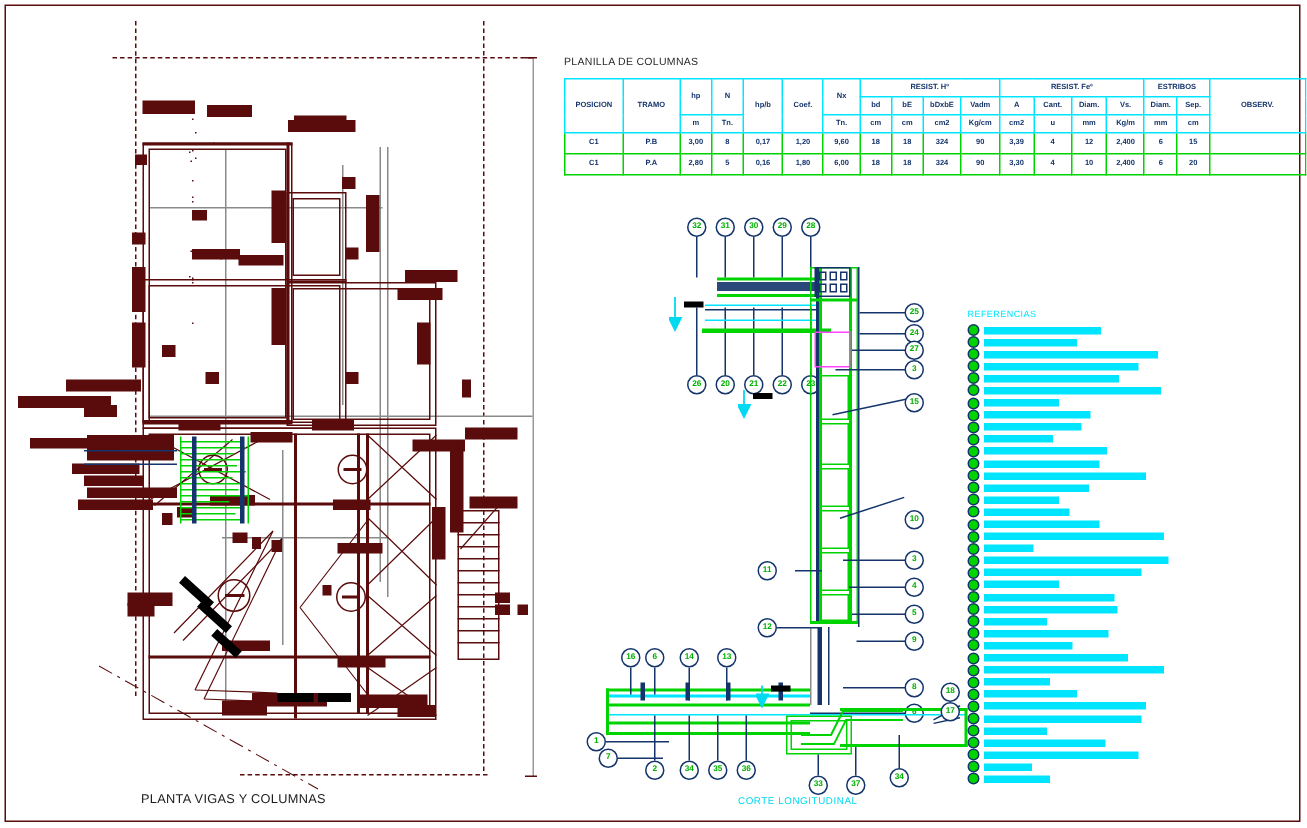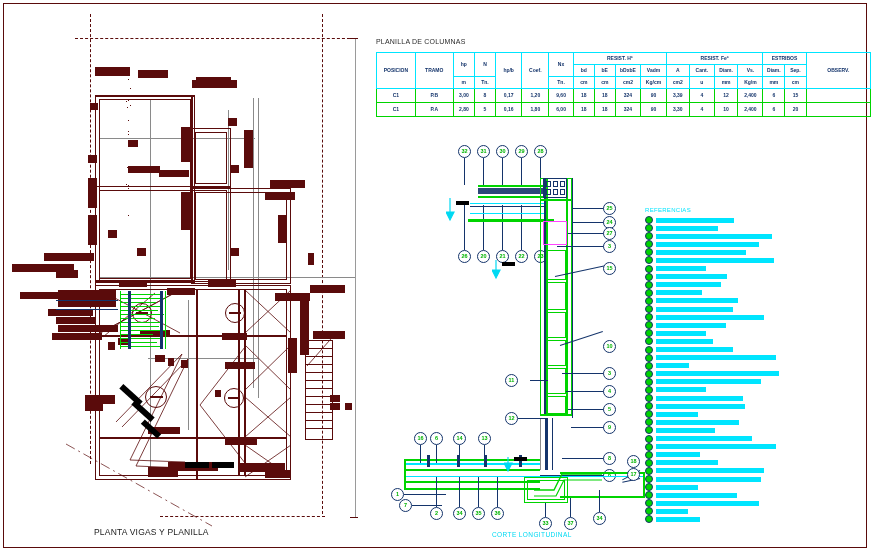--- a/index.html
+++ b/index.html
@@ -268,21 +268,21 @@
       <div class="ln" style="left:305px;top:428px;width:28px;height:1px;"></div>
     </div>
     <svg width="40" height="40" style="position:absolute;left:305px;top:330px;">
       <path d="M2 36 L32 2" stroke="#5a0b0b" stroke-width="0.8" fill="none"></path>
     </svg>
 
     <svg width="290" height="130" style="position:absolute;left:62px;top:400px;">
       <path d="M4 44 L150 126" stroke="#5a0b0b" stroke-width="0.7" stroke-dasharray="10 4 2 4" fill="none"></path>
     </svg>
 
-    <div class="ttl" style="left:94px;top:527px;">PLANTA VIGAS Y PLANILLA</div>
+    <div class="ttl" style="left:94px;top:527px;">PLANTA VIGAS Y COLUMNAS</div>
   </div>
 
   <div class="schTitle">PLANILLA DE COLUMNAS</div>
   <div id="schedule">
     <table>
       <thead>
         <tr>
           <th rowspan="3" style="width:40px">POSICION</th>
           <th rowspan="3" style="width:40px">TRAMO</th>
           <th rowspan="2" style="width:22px">hp</th>

